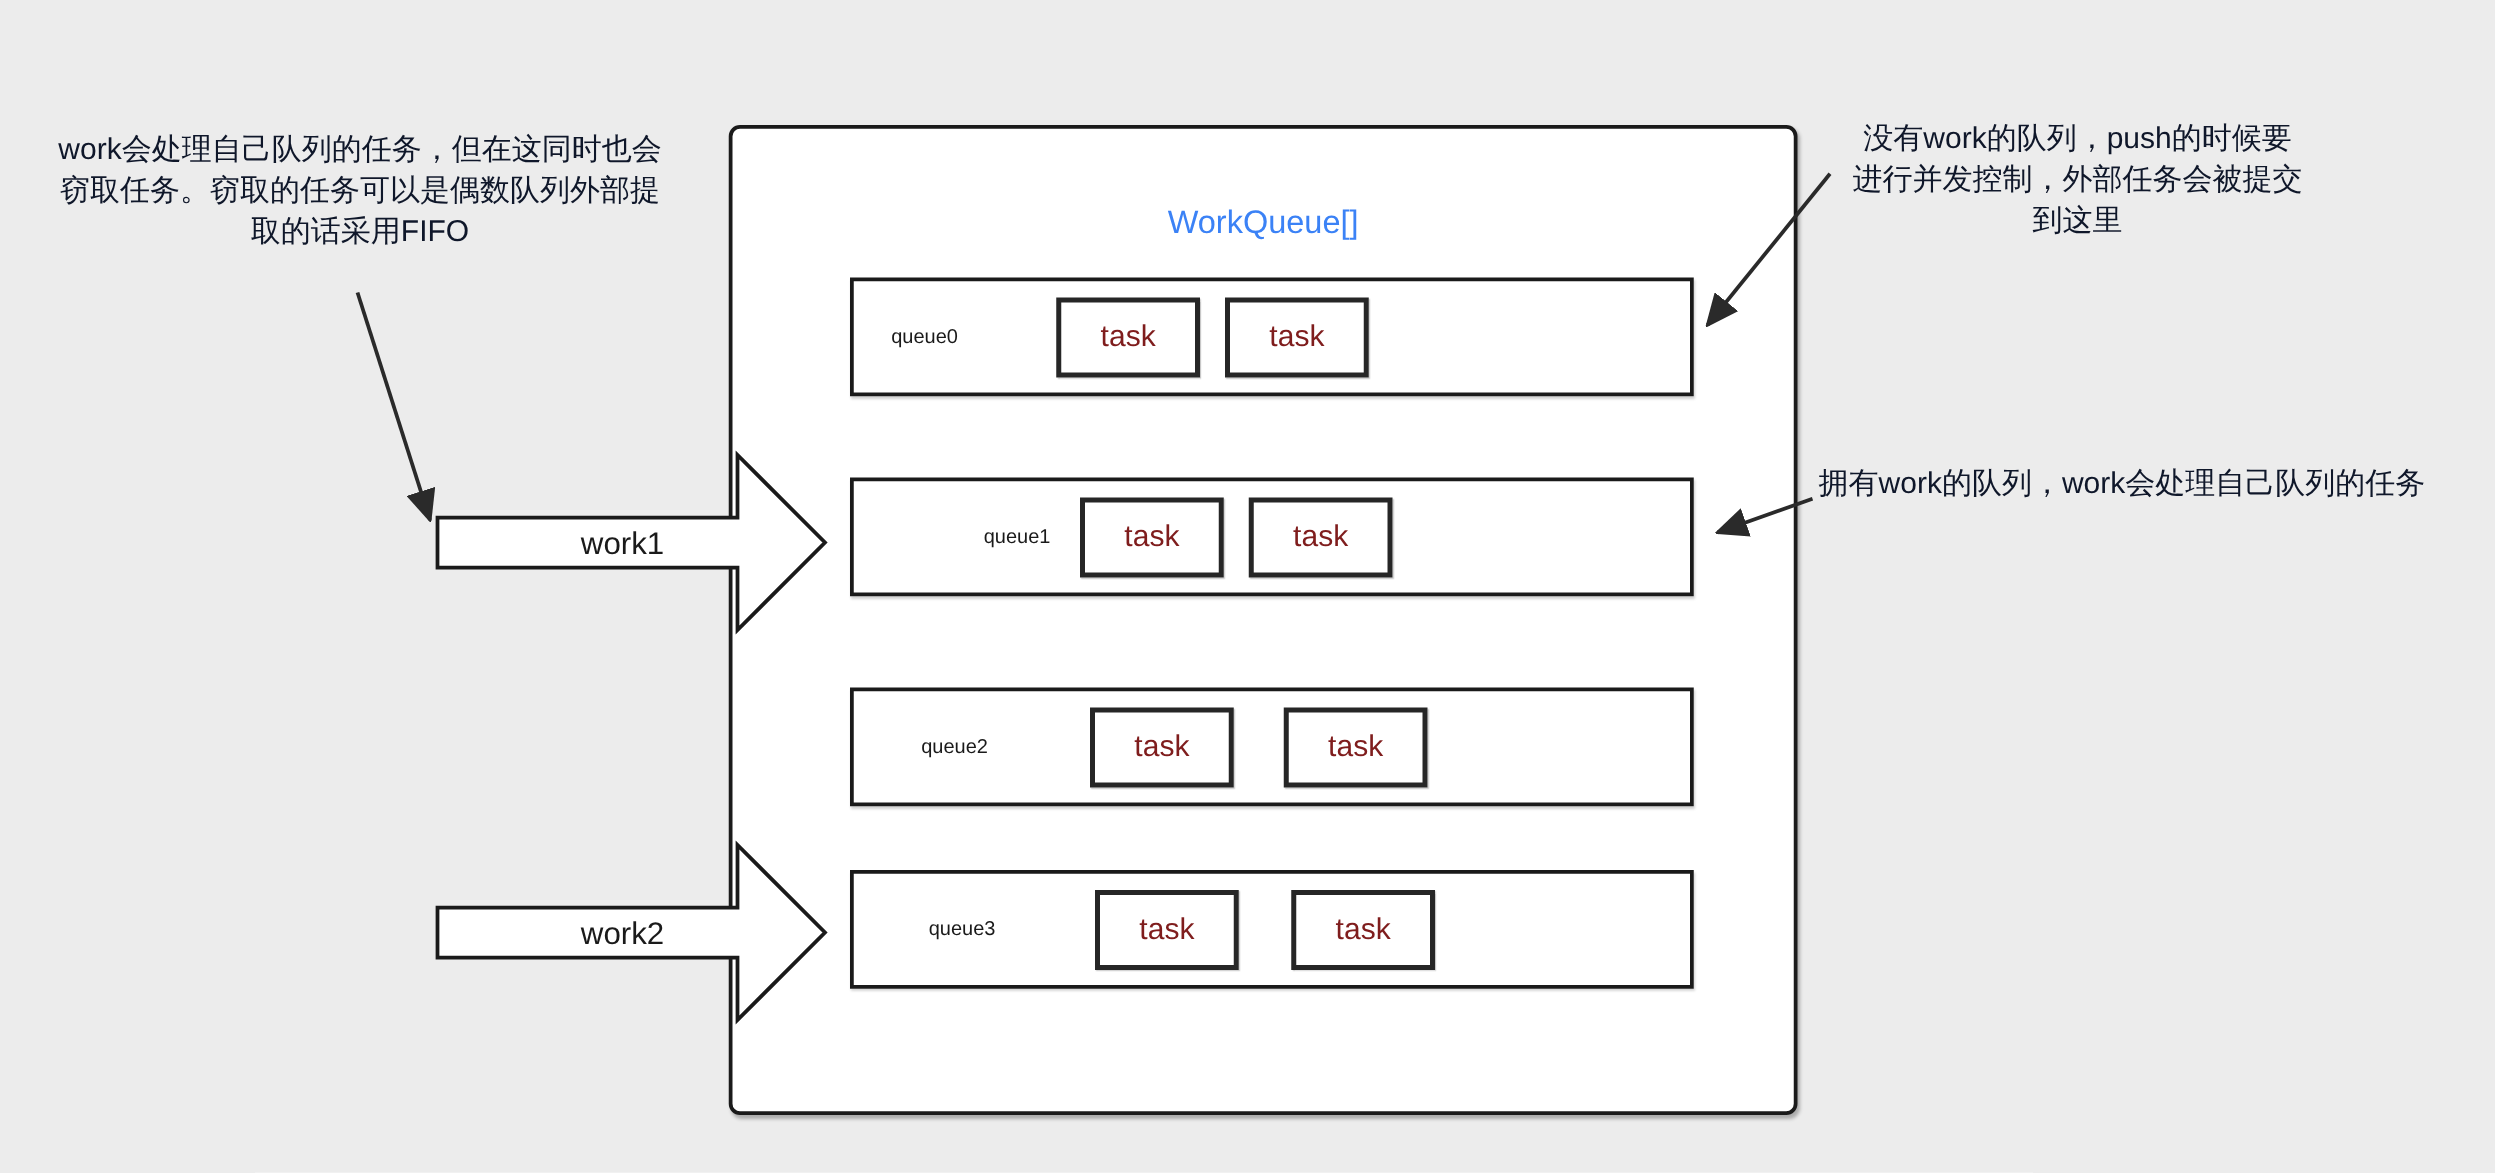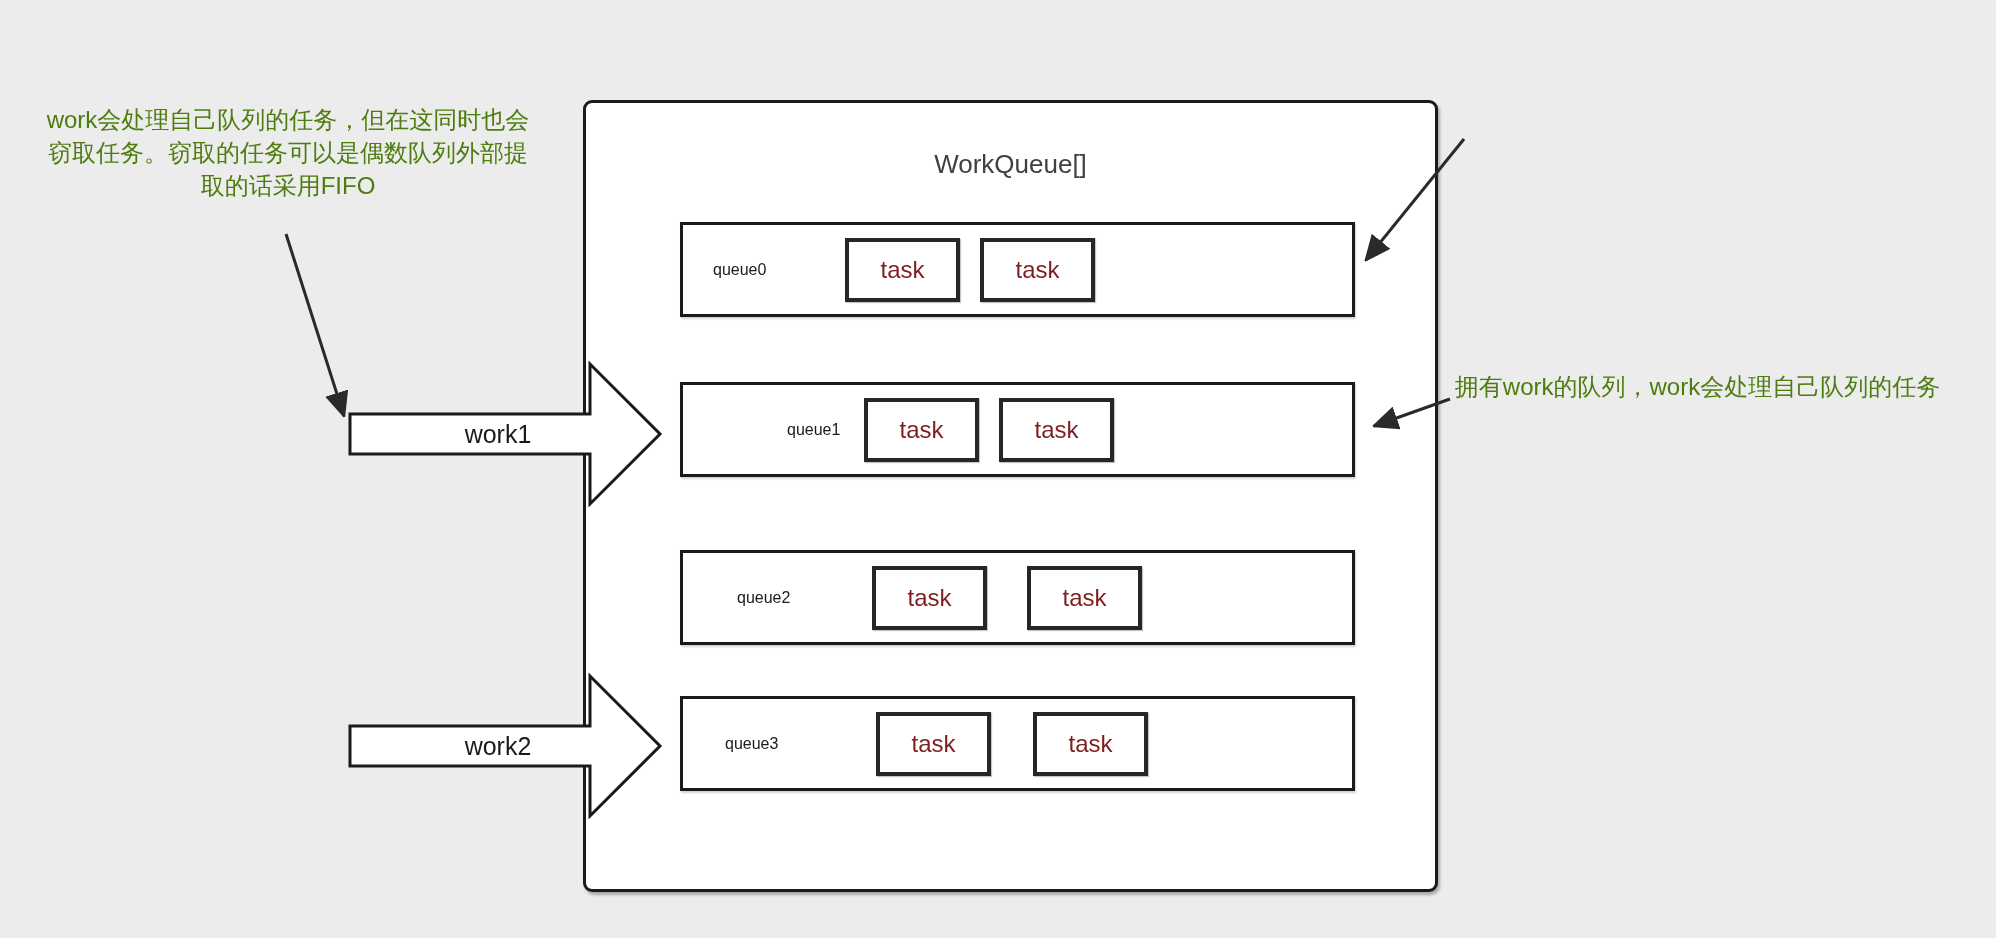--- a/index.html
+++ b/index.html
@@ -15,21 +15,21 @@
     overflow: hidden;
     color: #1a1a1a;
   }
 
   
   .ann {
     position: absolute;
     text-align: center;
     font-size: 24px;
     line-height: 33px;
-    color: #4d7c0f;
+    color: #0f172a;
   }
   .ann-left     { left: 8px;    top: 103px; width: 560px; }
   .ann-topright { left: 1452px; top: 94px;  width: 420px; }
   .ann-midright { left: 1445px; top: 370px; width: 505px; }
 
   
   .workqueue-box {
     position: absolute;
     left: 583px;
     top: 100px;
@@ -37,25 +37,25 @@
     height: 792px;
     background: #ffffff;
     border: 3px solid #1a1a1a;
     border-radius: 9px;
     box-sizing: border-box;
     box-shadow: 2px 3px 3px rgba(0,0,0,0.28);
   }
   .workqueue-title {
     position: absolute;
     left: 0;
-    top: 46px;
+    top: 59px;
     width: 100%;
     text-align: center;
     font-size: 26px;
-    color: #404040;
+    color: #3b82f6;
   }
 
   
   .queue-row {
     position: absolute;
     left: 680px;
     width: 675px;
     height: 95px;
     background: #ffffff;
     border: 3px solid #1a1a1a;
@@ -72,21 +72,21 @@
     position: absolute;
     top: 50%;
     transform: translateY(-50%);
     font-size: 16px;
     color: #1a1a1a;
     white-space: nowrap;
   }
   .q0 .queue-label { left: 30px; }
   .q1 .queue-label { left: 60px; margin-left: 44px; }
   .q2 .queue-label { left: 54px; }
-  .q3 .queue-label { left: 42px; }
+  .q3 .queue-label { left: 60px; }
 
   .task-box {
     position: absolute;
     top: 50%;
     transform: translateY(-50%);
     width: 115px;
     height: 64px;
     background: #ffffff;
     border: 4px solid #262626;
     box-sizing: border-box;
@@ -131,20 +131,25 @@
 <body>
 
 <div id="canvas">
 
   <div class="ann ann-left">
     <div>work会处理自己队列的任务，但在这同时也会</div>
     <div>窃取任务。窃取的任务可以是偶数队列外部提</div>
     <div>取的话采用FIFO</div>
   </div>
 
+  <div class="ann ann-topright">
+    <div>没有work的队列，push的时候要</div>
+    <div>进行并发控制，外部任务会被提交</div>
+    <div>到这里</div>
+  </div>
 
   <div class="ann ann-midright">
     <div>拥有work的队列，work会处理自己队列的任务</div>
   </div>
 
   <div class="workqueue-box">
     <div class="workqueue-title">WorkQueue[]</div>
   </div>
 
   <div class="queue-row q0">

